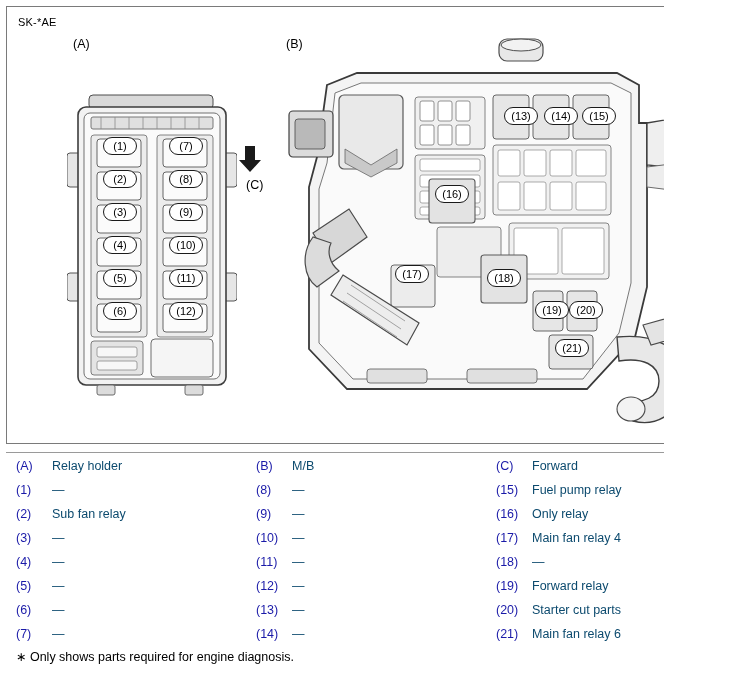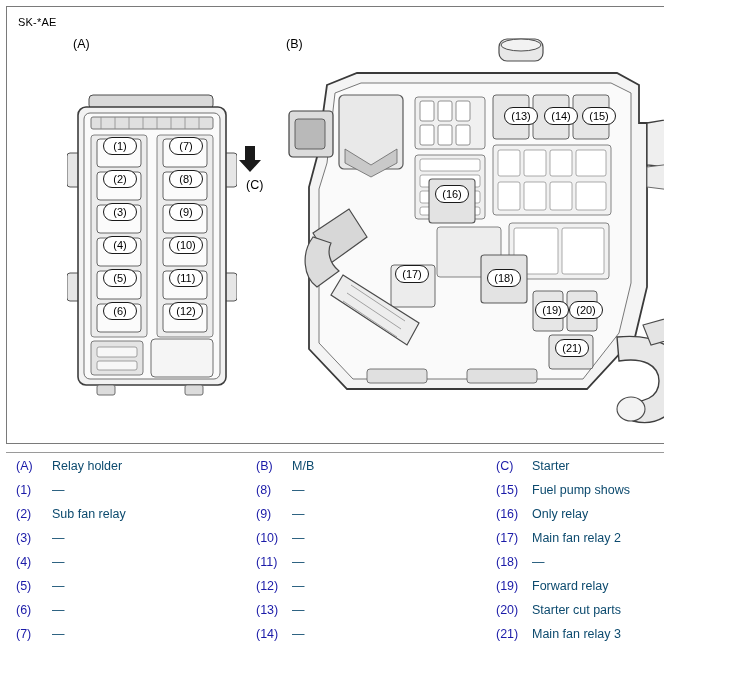--- a/index.html
+++ b/index.html
@@ -314,34 +314,34 @@
       <div class="lg-item">
           <span class="lg-key">(A)</span>
           <span class="lg-val">Relay holder</span>
         </div>
       <div class="lg-item">
           <span class="lg-key">(B)</span>
           <span class="lg-val">M/B</span>
         </div>
       <div class="lg-item">
           <span class="lg-key">(C)</span>
-          <span class="lg-val">Starter</span>
+          <span class="lg-val">Forward</span>
         </div>
 
       <div class="lg-item">
           <span class="lg-key">(1)</span>
           <span class="lg-val">—</span>
         </div>
       <div class="lg-item">
           <span class="lg-key">(8)</span>
           <span class="lg-val">—</span>
         </div>
       <div class="lg-item">
           <span class="lg-key">(15)</span>
-          <span class="lg-val">Fuel pump shows</span>
+          <span class="lg-val">Fuel pump relay</span>
         </div>
 
       <div class="lg-item">
           <span class="lg-key">(2)</span>
           <span class="lg-val">Sub fan relay</span>
         </div>
       <div class="lg-item">
           <span class="lg-key">(9)</span>
           <span class="lg-val">—</span>
         </div>
@@ -353,21 +353,21 @@
       <div class="lg-item">
           <span class="lg-key">(3)</span>
           <span class="lg-val">—</span>
         </div>
       <div class="lg-item">
           <span class="lg-key">(10)</span>
           <span class="lg-val">—</span>
         </div>
       <div class="lg-item">
           <span class="lg-key">(17)</span>
-          <span class="lg-val">Main fan relay 2</span>
+          <span class="lg-val">Main fan relay 4</span>
         </div>
 
       <div class="lg-item">
           <span class="lg-key">(4)</span>
           <span class="lg-val">—</span>
         </div>
       <div class="lg-item">
           <span class="lg-key">(11)</span>
           <span class="lg-val">—</span>
         </div>
@@ -405,20 +405,21 @@
       <div class="lg-item">
           <span class="lg-key">(7)</span>
           <span class="lg-val">—</span>
         </div>
       <div class="lg-item">
           <span class="lg-key">(14)</span>
           <span class="lg-val">—</span>
         </div>
       <div class="lg-item">
           <span class="lg-key">(21)</span>
-          <span class="lg-val">Main fan relay 3</span>
+          <span class="lg-val">Main fan relay 6</span>
         </div>
 
     </div>
 
+    <div class="footnote">∗ Only shows parts required for engine diagnosis.</div>
   </div>
 
 </div>
 
 </body></html>

